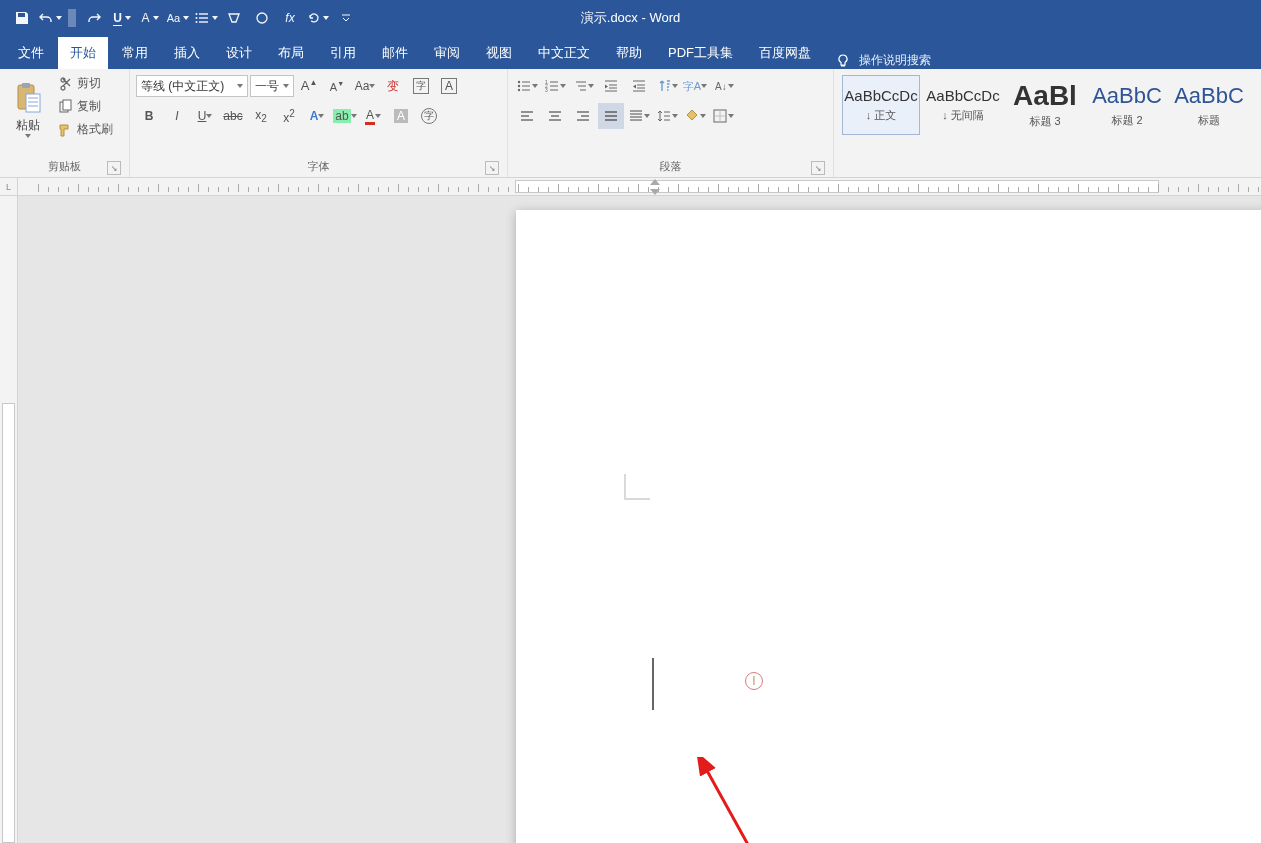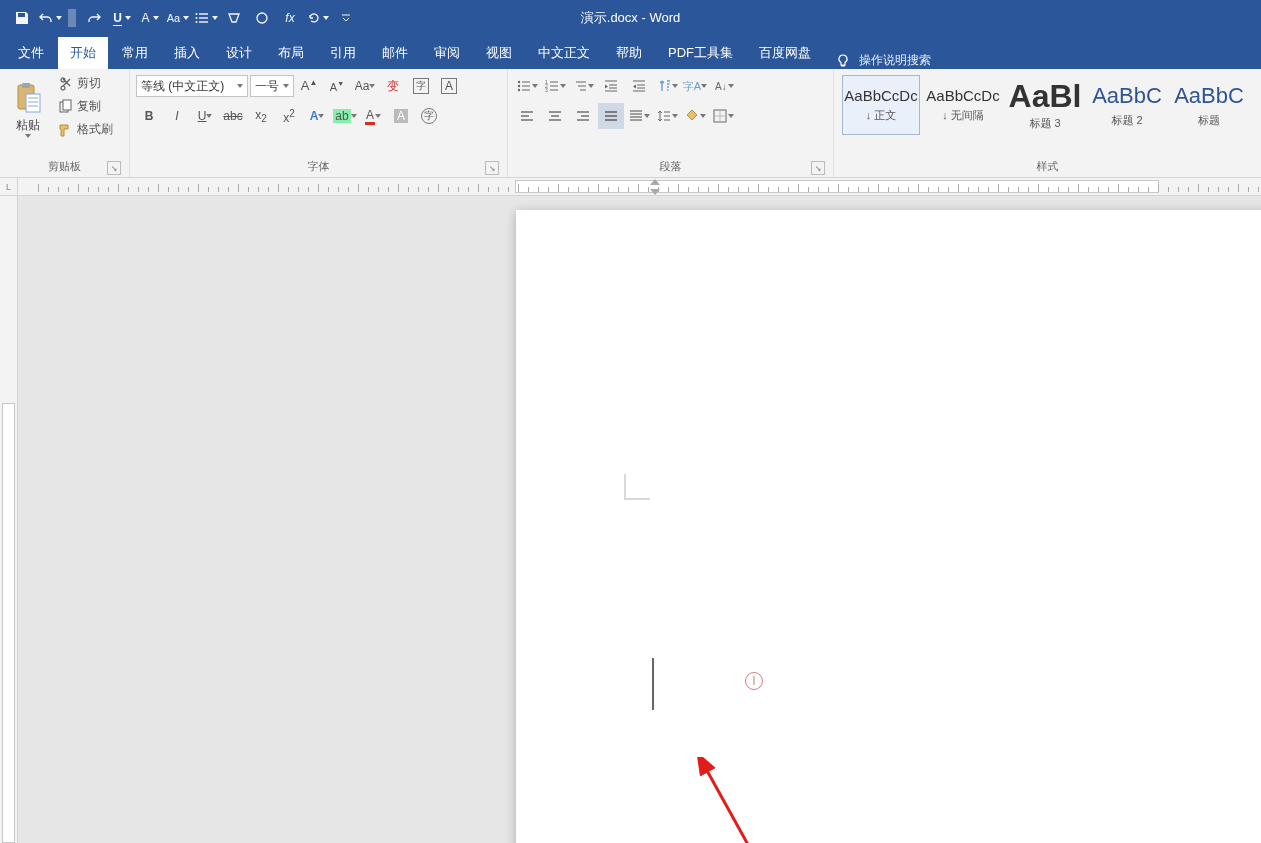--- a/index.html
+++ b/index.html
@@ -88,21 +88,21 @@
   .font-name { width:112px; justify-content:space-between;}
   .font-size { width:44px; justify-content:space-between;}
   .col { display:flex; flex-direction:column; gap:4px;}
   .style-item {
     width:78px; height:60px; border:1px solid transparent;
     display:flex; flex-direction:column; align-items:center; justify-content:center;
     margin:2px;
   }
   .style-item.sel { border:1px solid #a5b7d5; background:#eaf0f9;}
   .style-sample { font-size:15px; color:#333; }
-  .style-sample.big { font-size:32px; font-weight:600; line-height:1;}
+  .style-sample.big { font-size:28px; font-weight:600; line-height:1;}
   .style-sample.med { font-size:22px; color:#2f5496;}
   .style-name { font-size:11px; color:#555; margin-top:4px;}
   .doc-area {
     position:relative; height:665px; background:#e6e6e6;
     display:flex;
   }
   .corner {
     position:absolute; left:0; top:0; width:18px; height:18px;
     background:#f3f3f3; border-right:1px solid #d4d4d4; border-bottom:1px solid #d4d4d4;
     font-size:9px; color:#888; display:flex; align-items:center; justify-content:center;
@@ -558,23 +558,20 @@
         </div>
         <div class="style-item">
           <div class="style-sample med">AaBbC</div>
           <div class="style-name">标题 2</div>
         </div>
         <div class="style-item">
           <div class="style-sample med">AaBbC</div>
           <div class="style-name">标题</div>
         </div>
       </div>
-    <div class="group-footer">
-      <span>样式</span>
-    </div>
   </div>
 
 </div>
 
 <div class="doc-area">
   <div class="corner">L</div>
   <div class="ruler-h">
     <div class="active-zone"></div>
     <div class="indent-top"></div>
     <div class="indent-bot"></div>

